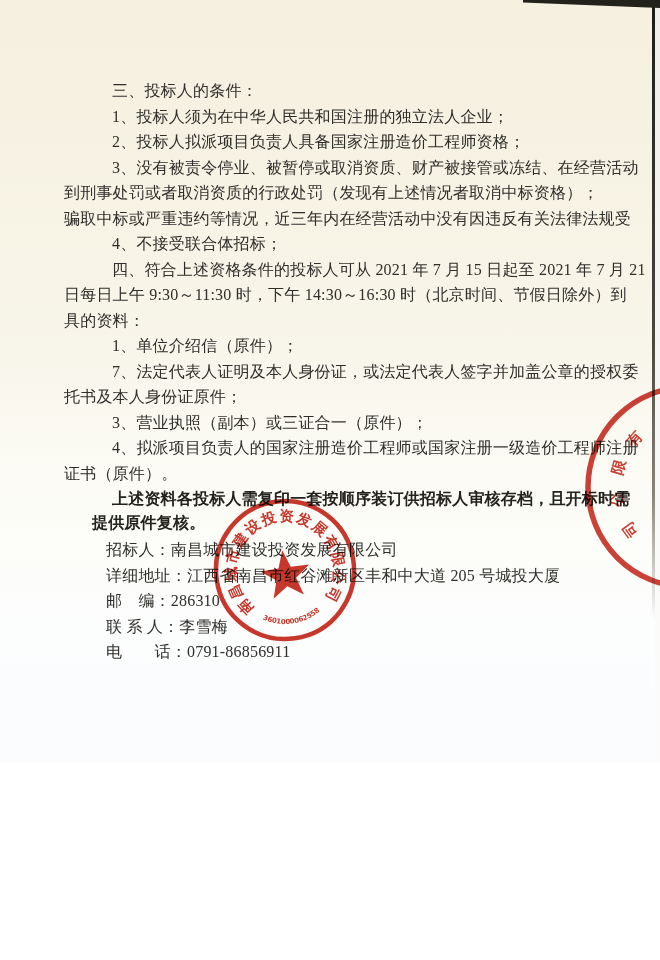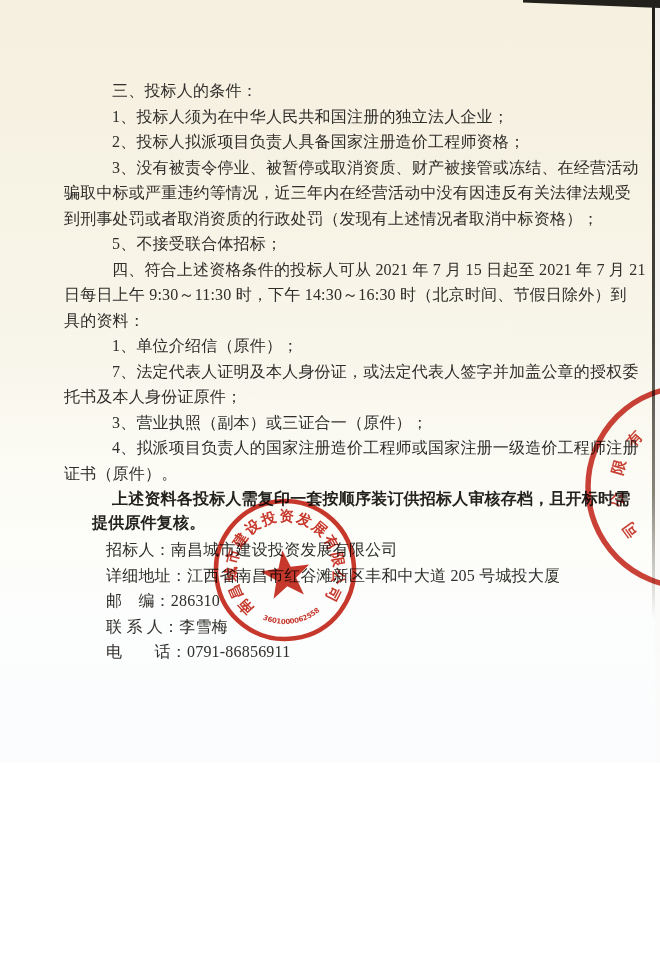--- a/index.html
+++ b/index.html
@@ -40,23 +40,23 @@
 
   <div class="edge-right-light"></div>
   <div class="edge-right-dark"></div>
   <div class="edge-top"></div>
 
   <div class="doc-text" style="color: rgb(47, 46, 42);">
       <div class="line indent">三、投标人的条件：</div>
       <div class="line indent">1、投标人须为在中华人民共和国注册的独立法人企业；</div>
       <div class="line indent">2、投标人拟派项目负责人具备国家注册造价工程师资格；</div>
       <div class="line indent">3、没有被责令停业、被暂停或取消资质、财产被接管或冻结、在经营活动</div>
+      <div class="line">到刑事处罚或者取消资质的行政处罚（发现有上述情况者取消中标资格）；</div>
       <div class="line">骗取中标或严重违约等情况，近三年内在经营活动中没有因违反有关法律法规受</div>
-      <div class="line">到刑事处罚或者取消资质的行政处罚（发现有上述情况者取消中标资格）；</div>
-      <div class="line indent">5、不接受联合体招标；</div>
+      <div class="line indent">4、不接受联合体招标；</div>
       <div class="line indent">四、符合上述资格条件的投标人可从 2021 年 7 月 15 日起至 2021 年 7 月 21</div>
       <div class="line">日每日上午 9:30～11:30 时，下午 14:30～16:30 时（北京时间、节假日除外）到</div>
       <div class="line">具的资料：</div>
       <div class="line indent">1、单位介绍信（原件）；</div>
       <div class="line indent">7、法定代表人证明及本人身份证，或法定代表人签字并加盖公章的授权委</div>
       <div class="line">托书及本人身份证原件；</div>
       <div class="line indent">3、营业执照（副本）或三证合一（原件）；</div>
       <div class="line indent">4、拟派项目负责人的国家注册造价工程师或国家注册一级造价工程师注册</div>
       <div class="line">证书（原件）。</div>
       <div class="line indent bold">上述资料各投标人需复印一套按顺序装订供招标人审核存档，且开标时需</div>

